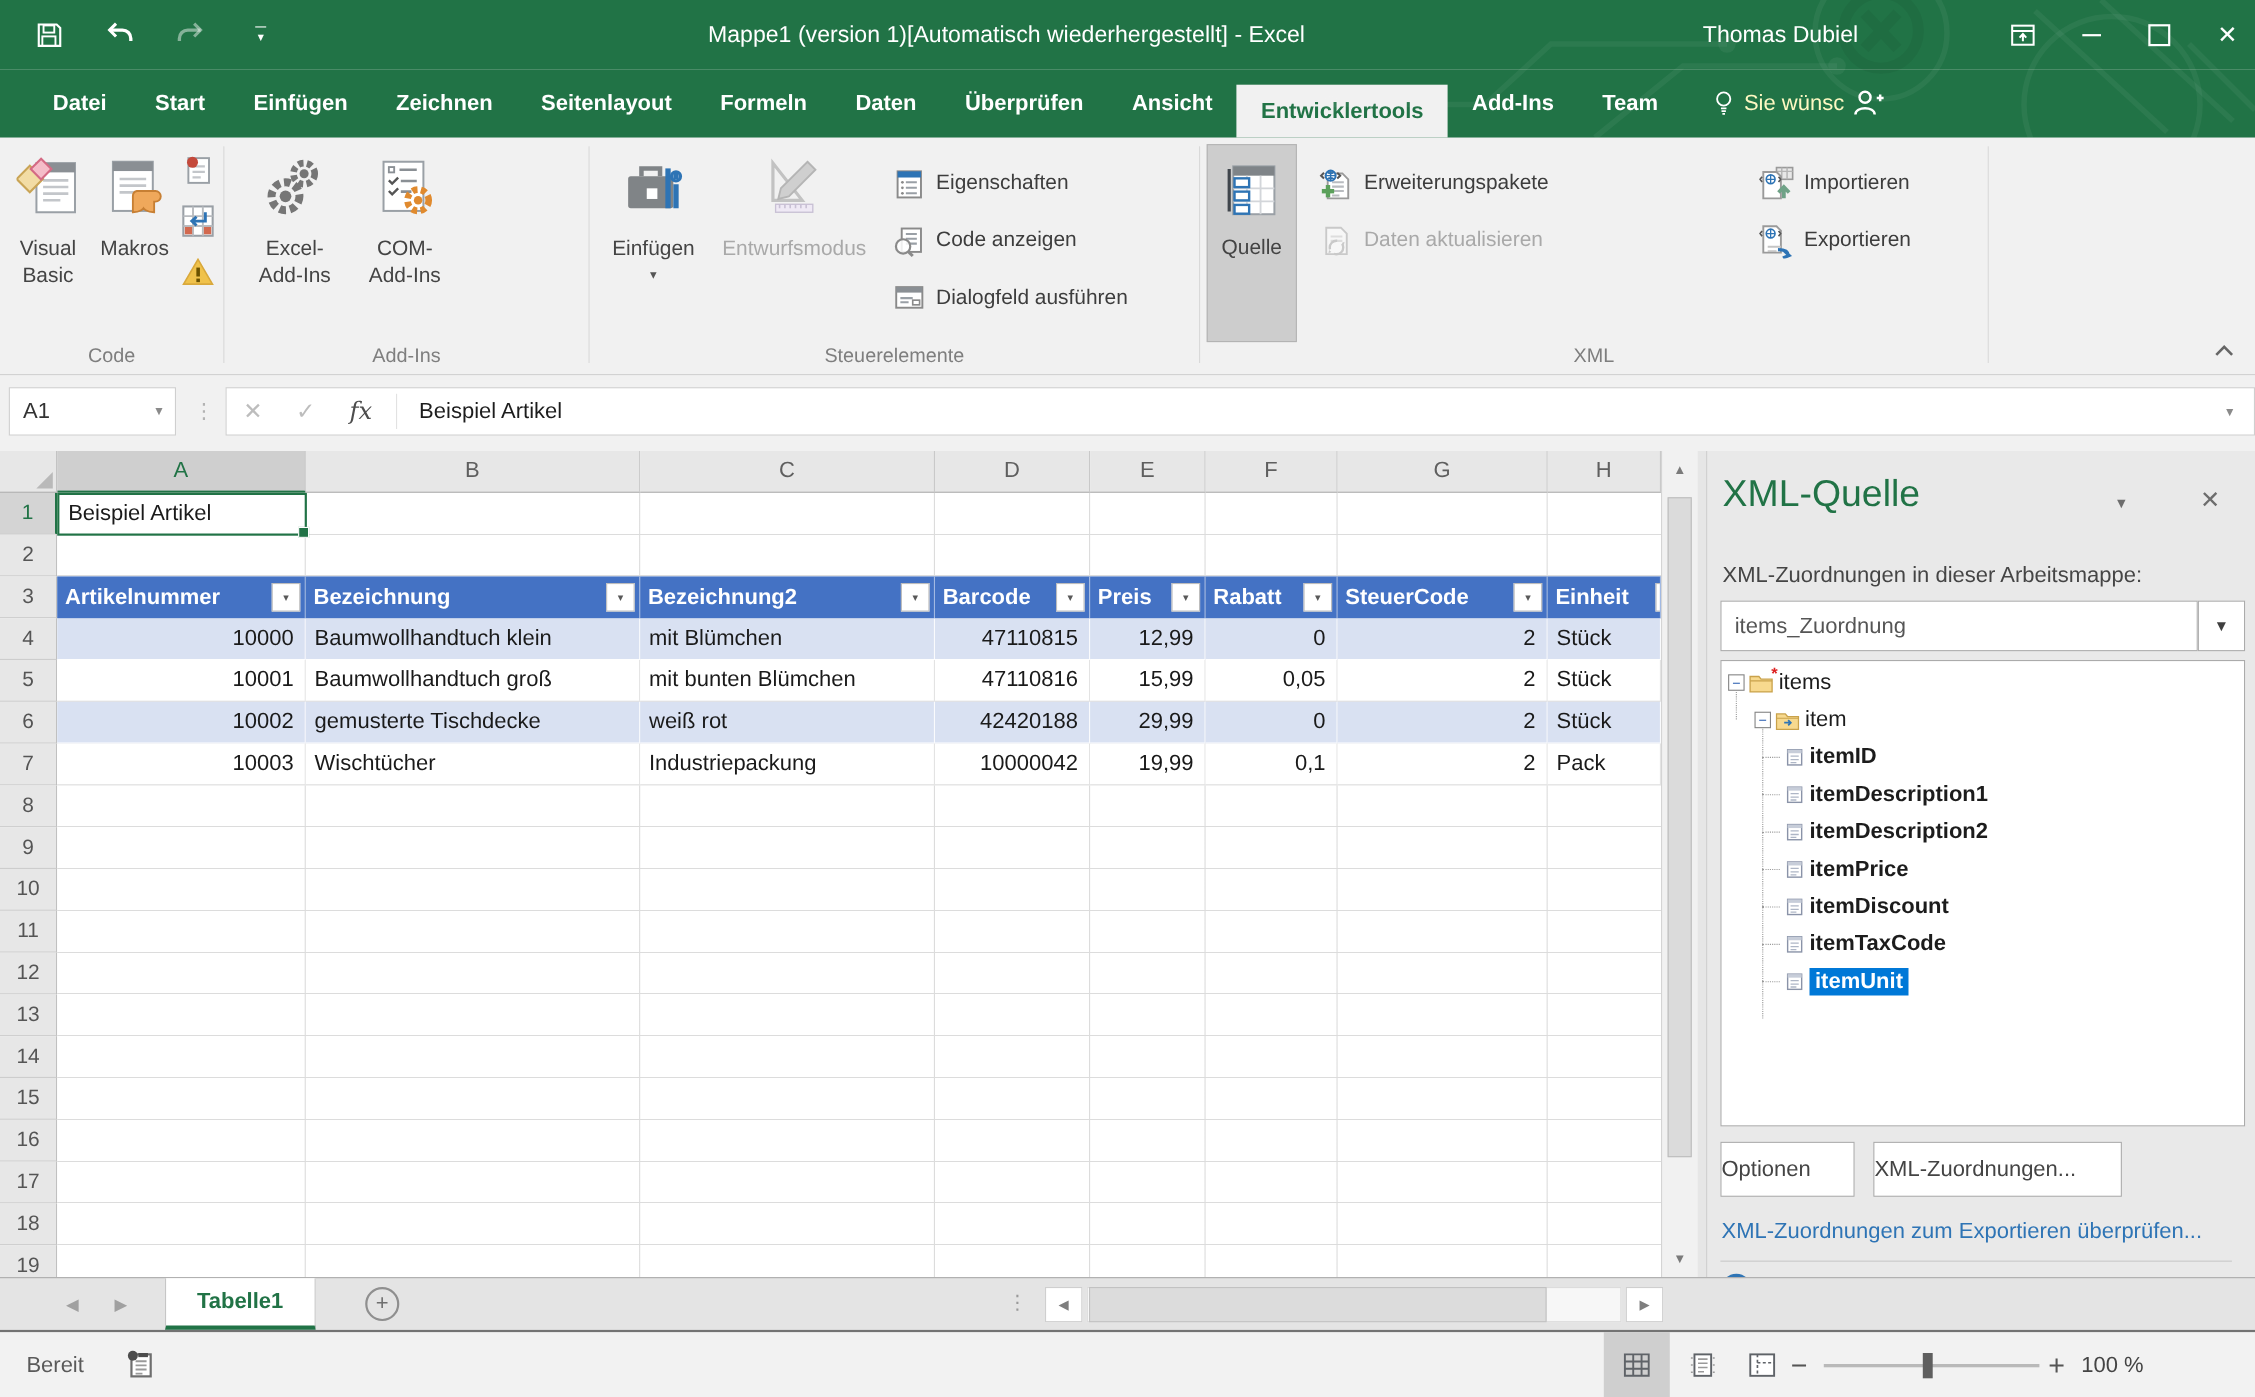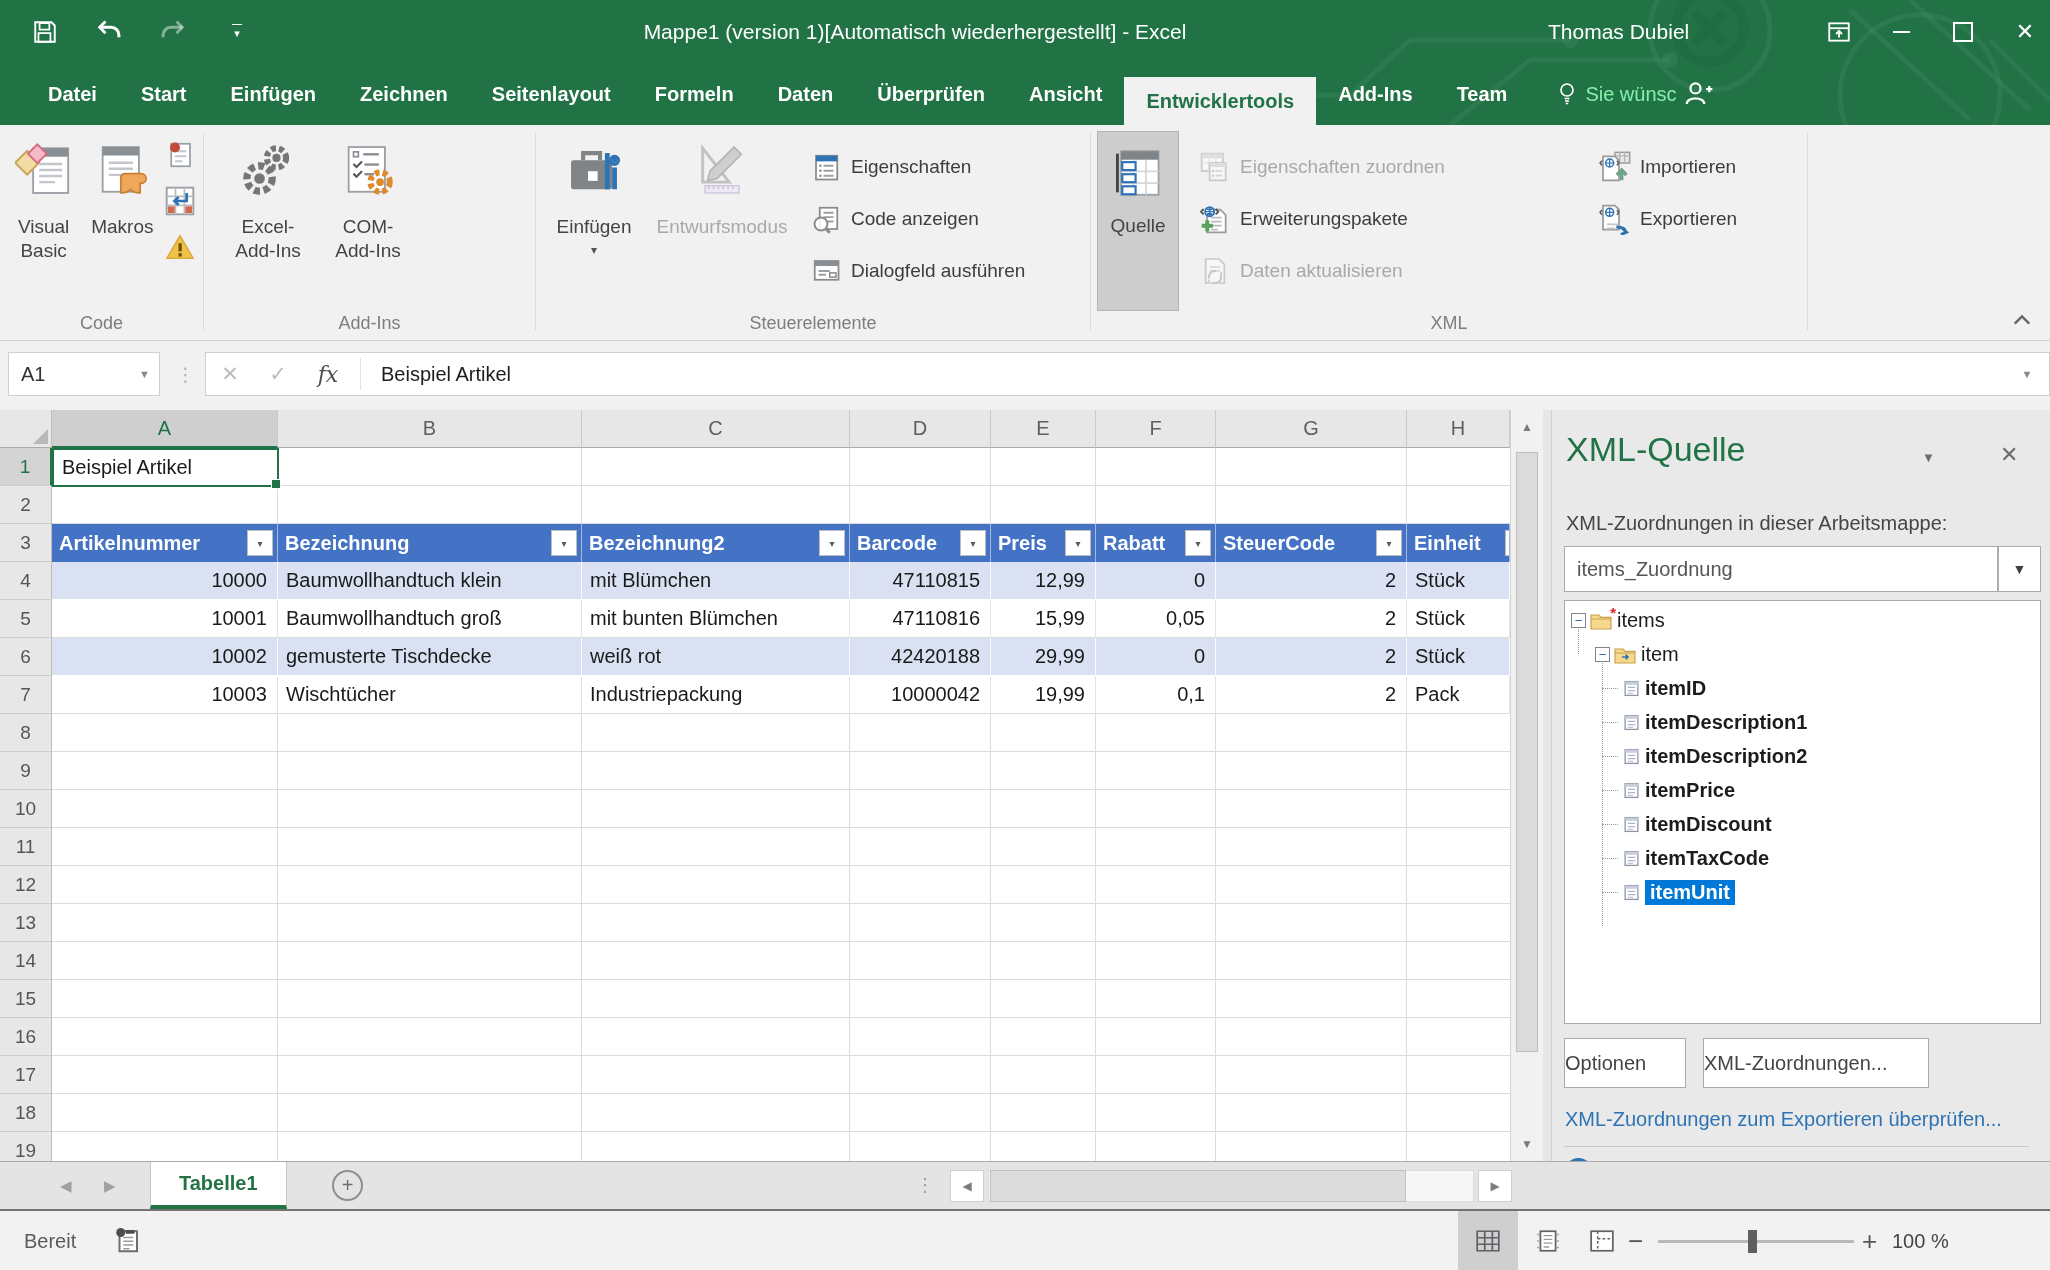--- a/index.html
+++ b/index.html
@@ -15,21 +15,21 @@
   .tb-user{position:absolute;left:1548px;top:0;height:63px;display:flex;align-items:center;font-size:21px;}
   .winbtns{position:absolute;right:8px;top:0;height:63px;display:flex;align-items:center;gap:28px;}
   .winbtn{width:34px;height:34px;display:flex;align-items:center;justify-content:center;font-size:22px;color:#fff;}
   .dashline{display:inline-block;width:17px;border-top:2px solid #fff;}
   .maxbox{display:inline-block;width:16px;height:16px;border:2px solid #fff;}
 
   
   .tabrow{position:absolute;top:63px;left:0;right:0;height:62px;background:#217346;display:flex;align-items:stretch;padding-left:26px;z-index:4;}
   .rtab{display:flex;align-items:center;padding:0 22px;font-size:20px;color:#fff;white-space:nowrap;font-weight:bold;}
   .rtab.active{background:#f1f1f1;color:#217346;margin-top:14px;padding-top:0;align-items:center;}
-  .tellme{display:flex;align-items:center;color:#86efac;font-size:20px;gap:8px;margin-left:28px;max-width:132px;overflow:hidden;white-space:nowrap;}
+  .tellme{display:flex;align-items:center;color:#fef9c3;font-size:20px;gap:8px;margin-left:28px;max-width:132px;overflow:hidden;white-space:nowrap;}
   .share{display:flex;align-items:center;margin-left:6px;margin-right:-8px;}
 
   
   .ribbon{position:absolute;top:125px;left:0;right:0;height:215px;background:#f1f1f1;border-bottom:1px solid #d2d2d2;display:flex;z-index:3;}
   .rgroup{position:relative;height:100%;}
   .gcontent{display:flex;height:178px;padding-top:4px;}
   .glabel{position:absolute;bottom:6px;left:0;right:0;text-align:center;font-size:18px;color:#7e7e7e;}
   .gdiv{width:1px;background:#d9d9d9;margin:8px 0 10px 0;}
   .bigbtn{display:flex;flex-direction:column;align-items:center;padding-top:6px;}
   .bicon{height:64px;display:flex;align-items:flex-end;justify-content:center;}
@@ -435,35 +435,20 @@
                 <rect x="11" y="15" width="11" height="6.6" fill="#fff" stroke="#2E74B5" stroke-width="1.8"></rect>
                 <rect x="11" y="25" width="11" height="6.6" fill="#fff" stroke="#2E74B5" stroke-width="1.8"></rect>
                 <rect x="11" y="35" width="11" height="6.6" fill="#fff" stroke="#2E74B5" stroke-width="1.8"></rect>
               </svg>
           </span>
           <span class="blabel" style="margin-top:12px">
               <span>Quelle</span>
             </span>
         </div>
         <div class="medcol" style="width:396px;padding-left:6px">
-          <div class="medbtn dis">
-            <span class="micon">
-              <svg width="32" height="32" viewBox="0 0 24 24">
-                  <rect x="2" y="2" width="16" height="13" fill="#fff" stroke="#9a9a9a" stroke-width="1.3"></rect>
-                  <rect x="2" y="2" width="16" height="3.4" fill="#c9c9c9"></rect>
-                  <path d="M7.3 2 v13 M12.6 2 v13 M2 9 h16" stroke="#d5d5d5" stroke-width="1.2"></path>
-                  <rect x="8" y="9" width="12" height="13" fill="#fff" stroke="#9a9a9a" stroke-width="1.3"></rect>
-                  <rect x="8" y="9" width="12" height="3" fill="#c9c9c9"></rect>
-                  <circle cx="10.6" cy="15" r=".9" fill="#9a9a9a"></circle>
-                  <circle cx="10.6" cy="18.5" r=".9" fill="#9a9a9a"></circle>
-                  <path d="M12.5 15 h5 M12.5 18.5 h5" stroke="#b3b3b3" stroke-width="1.3"></path>
-                </svg>
-            </span>
-            <span>Eigenschaften zuordnen</span>
-          </div>
           <div class="medbtn">
             <span class="micon">
               <svg width="32" height="32" viewBox="0 0 24 24">
                   <path d="M6 5 h10 l4 4 v13 h-14 z" fill="#fff" stroke="#9a9a9a" stroke-width="1.3"></path>
                   <path d="M9 11 h8 M9 14 h8 M9 17 h8 M9 20 h5" stroke="#b9bcc0" stroke-width="1.4"></path>
                   <path d="M3.5 4.5 L1.5 6.5 L3.5 8.5 M12.5 4.5 l2 2 -2 2" fill="none" stroke="#555" stroke-width="1.4"></path>
                   <circle cx="8" cy="6.5" r="3.4" fill="#fff" stroke="#2E74B5" stroke-width="1.4"></circle>
                   <path d="M4.6 6.5 h6.8 M8 3.1 v6.8 M5.8 4.3 c1.4 1 3 1 4.4 0 M5.8 8.7 c1.4 -1 3 -1 4.4 0" stroke="#2E74B5" stroke-width="1"></path>
                   <rect x="2" y="15.6" width="8.4" height="3" fill="#5BA05B"></rect>
                   <rect x="4.7" y="12.9" width="3" height="8.4" fill="#5BA05B"></rect>

